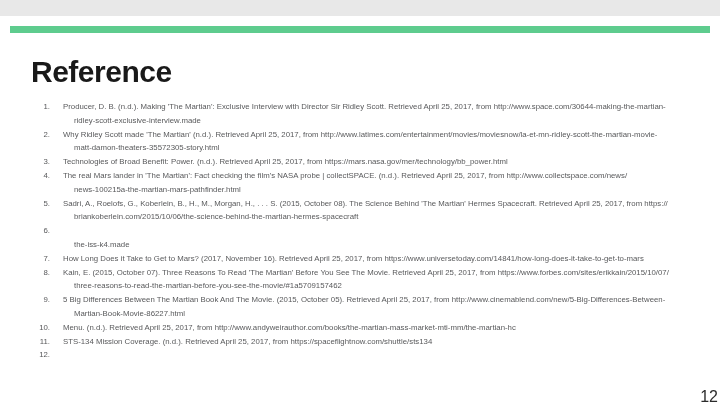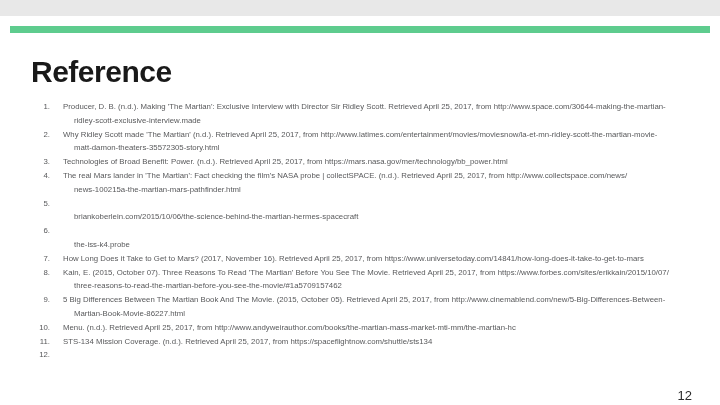--- a/index.html
+++ b/index.html
@@ -37,22 +37,22 @@
   }
   .ref-item { margin:0; }
   .ref-item.muted { color:#a9a9a9; }
   .ref-line { white-space:nowrap; }
   .ref-line.first { display:flex; }
   .ref-num { flex:none; display:inline-block; width:20px; text-align:right; }
   .ref-text { flex:none; margin-left:13px; white-space:nowrap; }
   .ref-line.cont { padding-left:44px; }
   .page-number {
     position:absolute;
-    top:372px; right:28px;
-    font-size:13px;
+    top:372px; right:2px;
+    font-size:16px;
     color:#2b2b2b;
   }
 </style>
 </head>
 <body>
 
 <div class="slide">
 
   <div class="accent-bar top"></div>
 
@@ -82,28 +82,29 @@
       <div class="ref-item">
         <div class="ref-line first">
           <span class="ref-num">4.</span>
           <span class="ref-text">The real Mars lander in 'The Martian': Fact checking the film's NASA probe | collectSPACE. (n.d.). Retrieved April 25, 2017, from http://www.collectspace.com/news/</span>
         </div>
         <div class="ref-line cont">news-100215a-the-martian-mars-pathfinder.html</div>
       </div>
       <div class="ref-item">
         <div class="ref-line first">
           <span class="ref-num">5.</span>
+          <span class="ref-text">Sadri, A., Roelofs, G., Koberlein, B., H., M., Morgan, H., . . . S. (2015, October 08). The Science Behind 'The Martian' Hermes Spacecraft. Retrieved April 25, 2017, from https://</span>
         </div>
         <div class="ref-line cont">briankoberlein.com/2015/10/06/the-science-behind-the-martian-hermes-spacecraft</div>
       </div>
       <div class="ref-item">
         <div class="ref-line first">
           <span class="ref-num">6.</span>
         </div>
-        <div class="ref-line cont">the-iss-k4.probe</div>
+        <div class="ref-line cont">the-iss-k4.made</div>
       </div>
       <div class="ref-item">
         <div class="ref-line first">
           <span class="ref-num">7.</span>
           <span class="ref-text">How Long Does it Take to Get to Mars? (2017, November 16). Retrieved April 25, 2017, from https://www.universetoday.com/14841/how-long-does-it-take-to-get-to-mars</span>
         </div>
       </div>
       <div class="ref-item">
         <div class="ref-line first">
           <span class="ref-num">8.</span>

